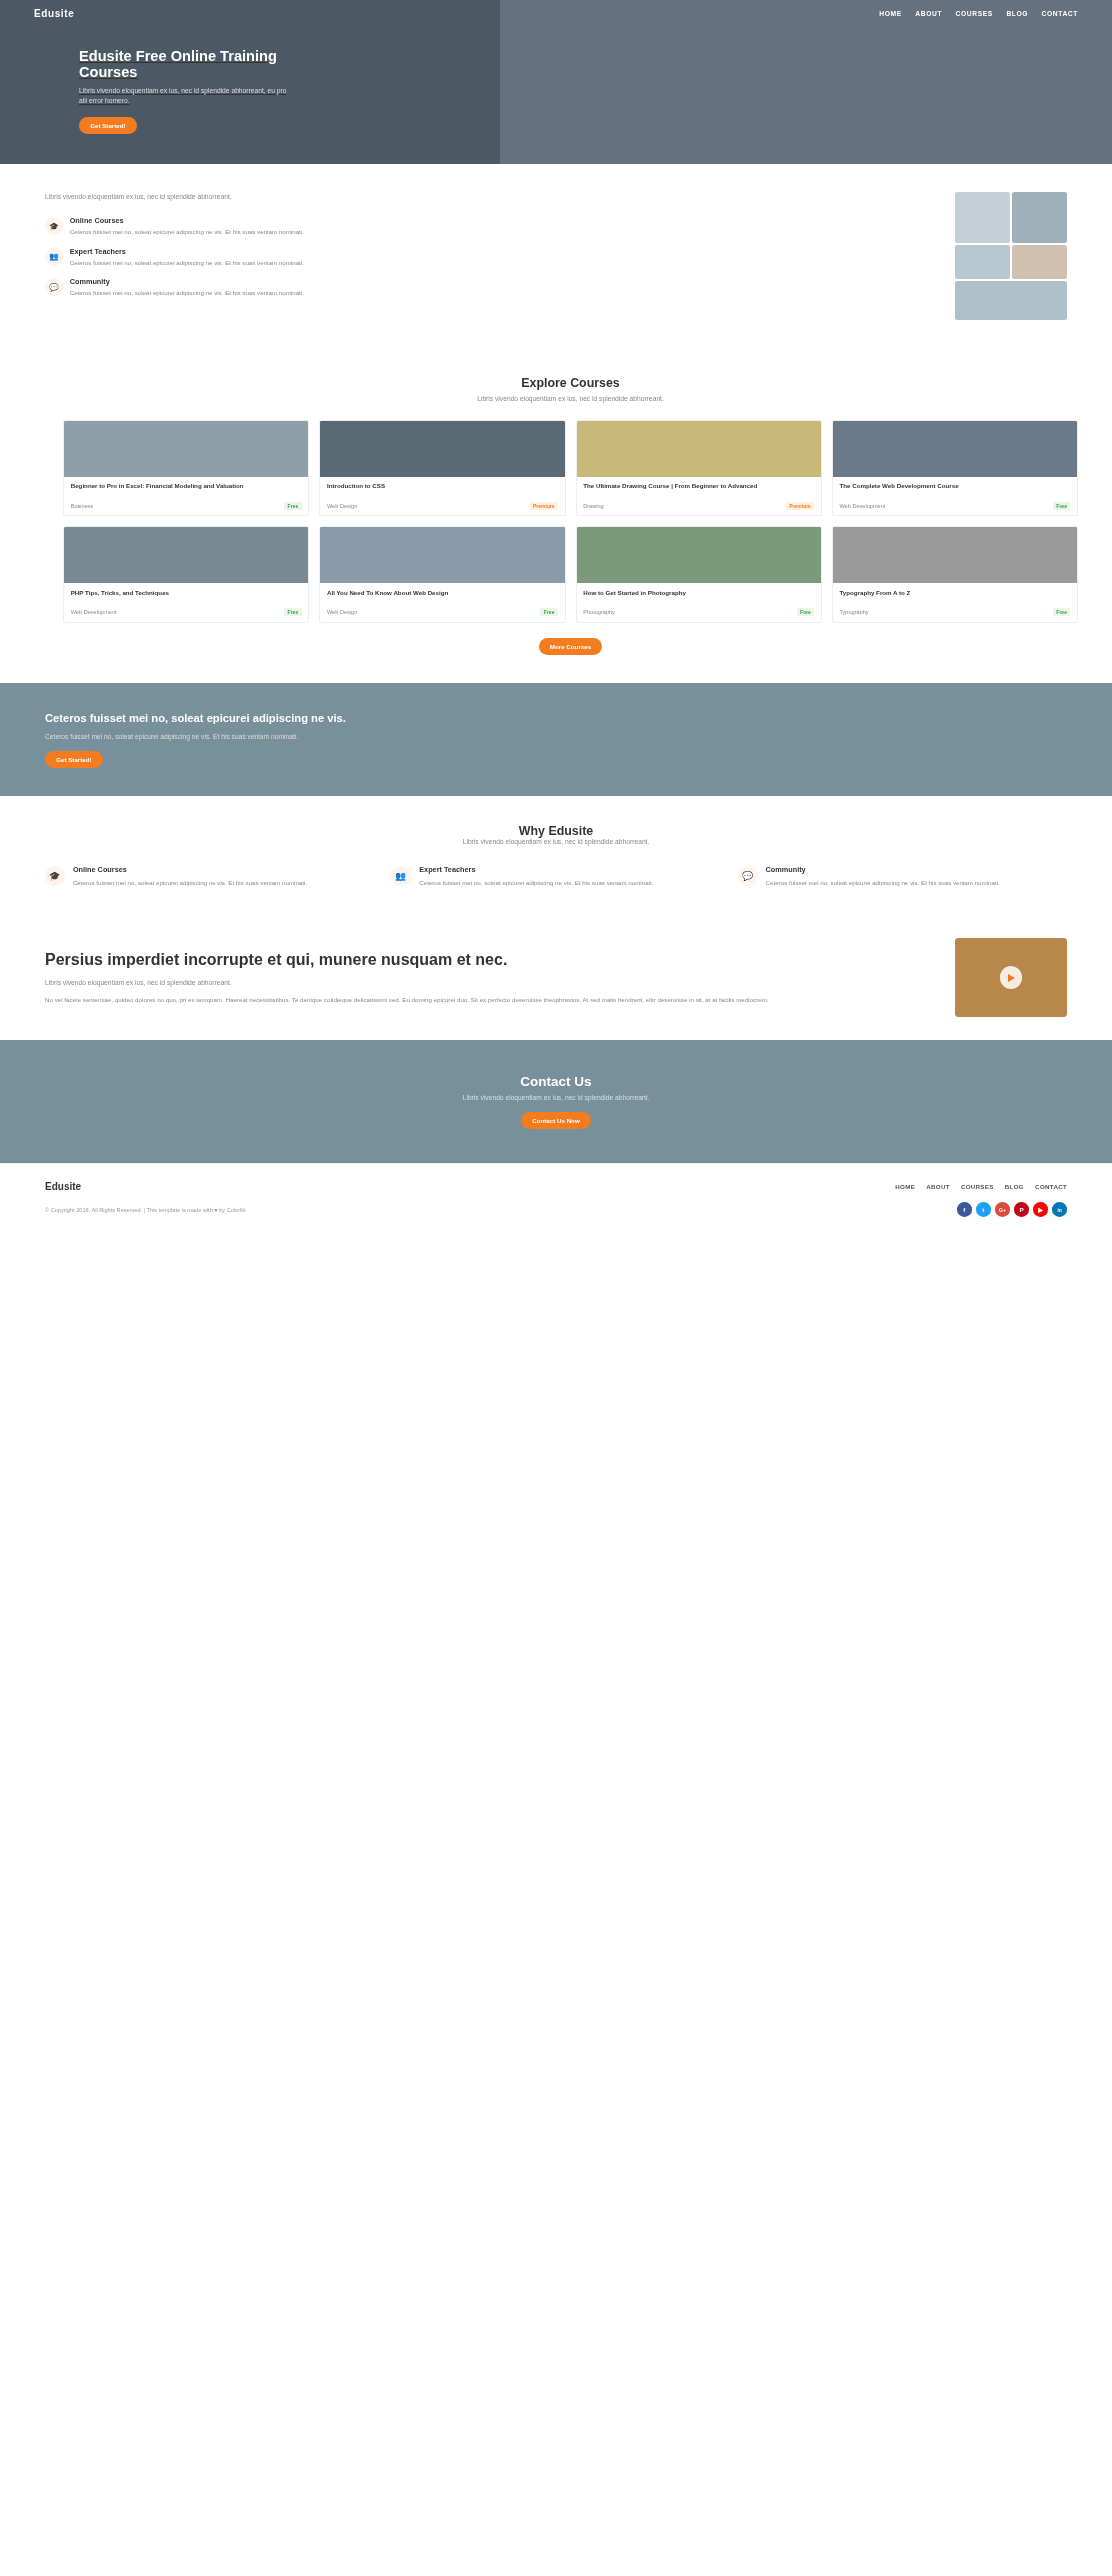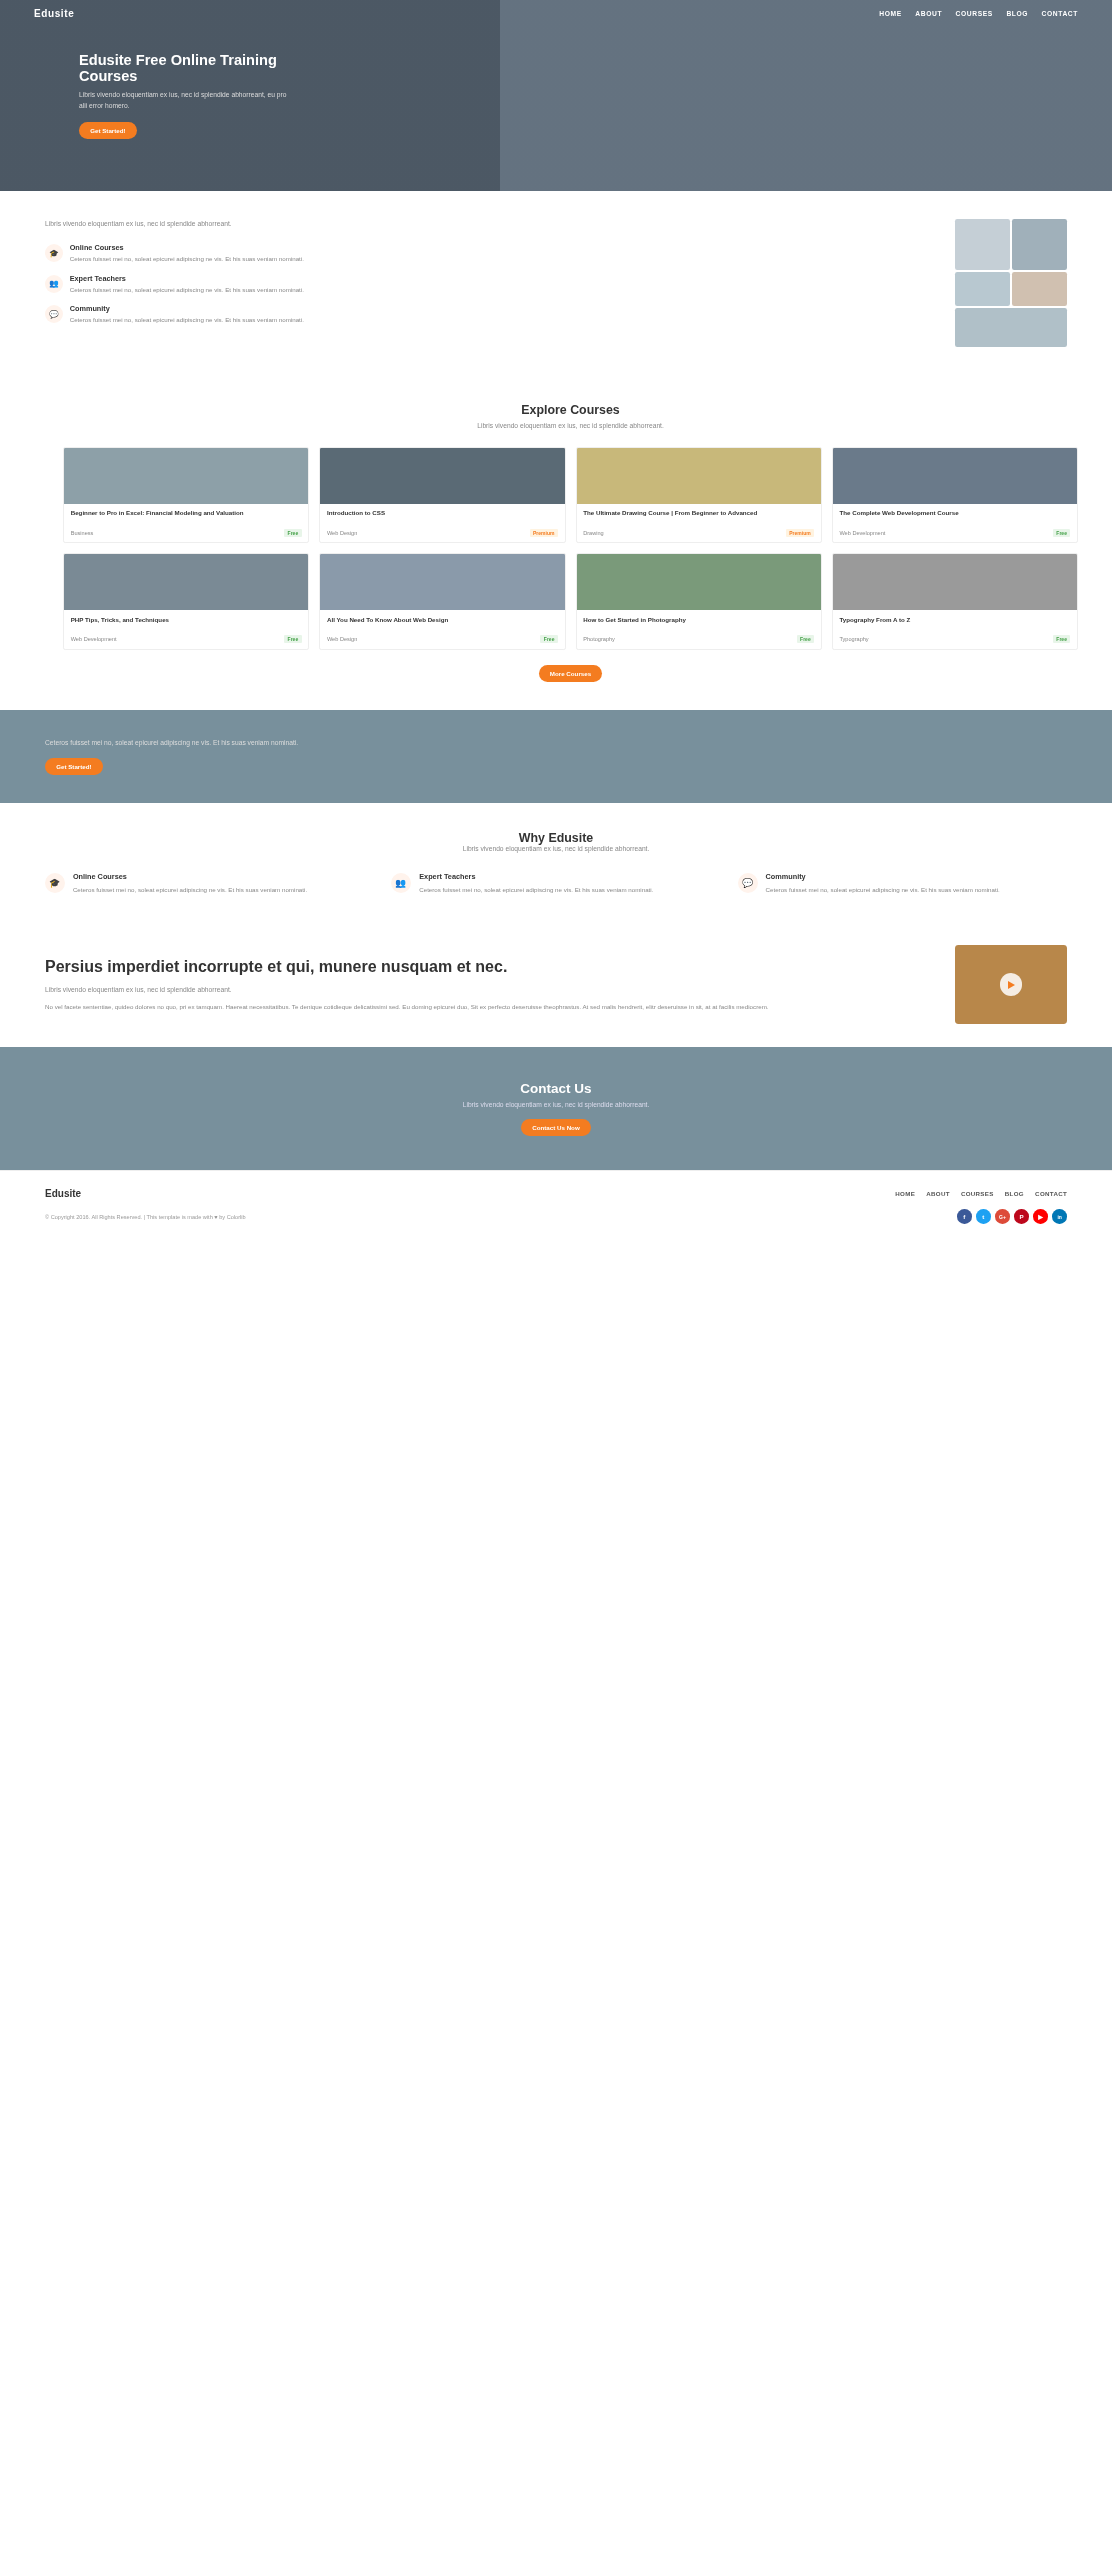--- a/index.html
+++ b/index.html
@@ -10,23 +10,23 @@
       position: absolute; top: 0; left: 0; right: 0;
       display: flex; align-items: center; justify-content: space-between;
       padding: 7.9px 34px; z-index: 10;
     }
     .nav-logo { color: #fff; font-weight: 700; font-size: 10px; letter-spacing: 0.6px; }
     .nav-links { display: flex; gap: 13.5px; }
     .nav-links a { color: #fff; text-decoration: none; font-size: 6.7px; font-weight: 600; letter-spacing: 0.6px; text-transform: uppercase; }
 
     
     .hero {
-      position: relative; height: 191px;
+      position: relative; height: 164px;
       background: linear-gradient(rgba(60,70,80,0.65), rgba(60,70,80,0.65)), #6a7a8a;
-      display: flex; align-items: center; overflow: hidden;
+      display: flex; align-items: flex-end; overflow: hidden; text-decoration: underline;
     }
     .hero-content { position: relative; z-index: 2; padding-left: 45px; max-width: 259px; }
     .hero-title { color: #fff; font-size: 14.6px; font-weight: 700; margin-bottom: 5.6px; }
     .hero-sub { color: #ddd; font-size: 6.7px; margin-bottom: 10px; line-height: 1.6; }
     .btn-orange {
       background: #f47c20; color: #fff; border: none; padding: 5px 11.2px;
       border-radius: 11.2px; font-size: 6.2px; font-weight: 600; cursor: pointer;
     }
 
     
@@ -328,20 +328,21 @@
     </div>
   </div>
     </div>
   <div class="more-btn-wrap">
     <button class="btn-orange">More Courses</button>
   </div>
 </section>
 
 <section class="cta-band">
   <div class="cta-text">
+    <h2>Ceteros fuisset mei no, soleat epicurei adipiscing ne vis.</h2>
     <p>Ceteros fuisset mei no, soleat epicurei adipiscing ne vis. Et his suas veniam nominati.</p>
     <button class="btn-orange">Get Started!</button>
   </div>
 </section>
 
 <section class="why-section">
   <h2 class="why-title">Why Edusite</h2>
   <p class="why-sub">Libris vivendo eloquentiam ex ius, nec id splendide abhorreant.</p>
   <div class="why-grid">
     <div class="why-item">

